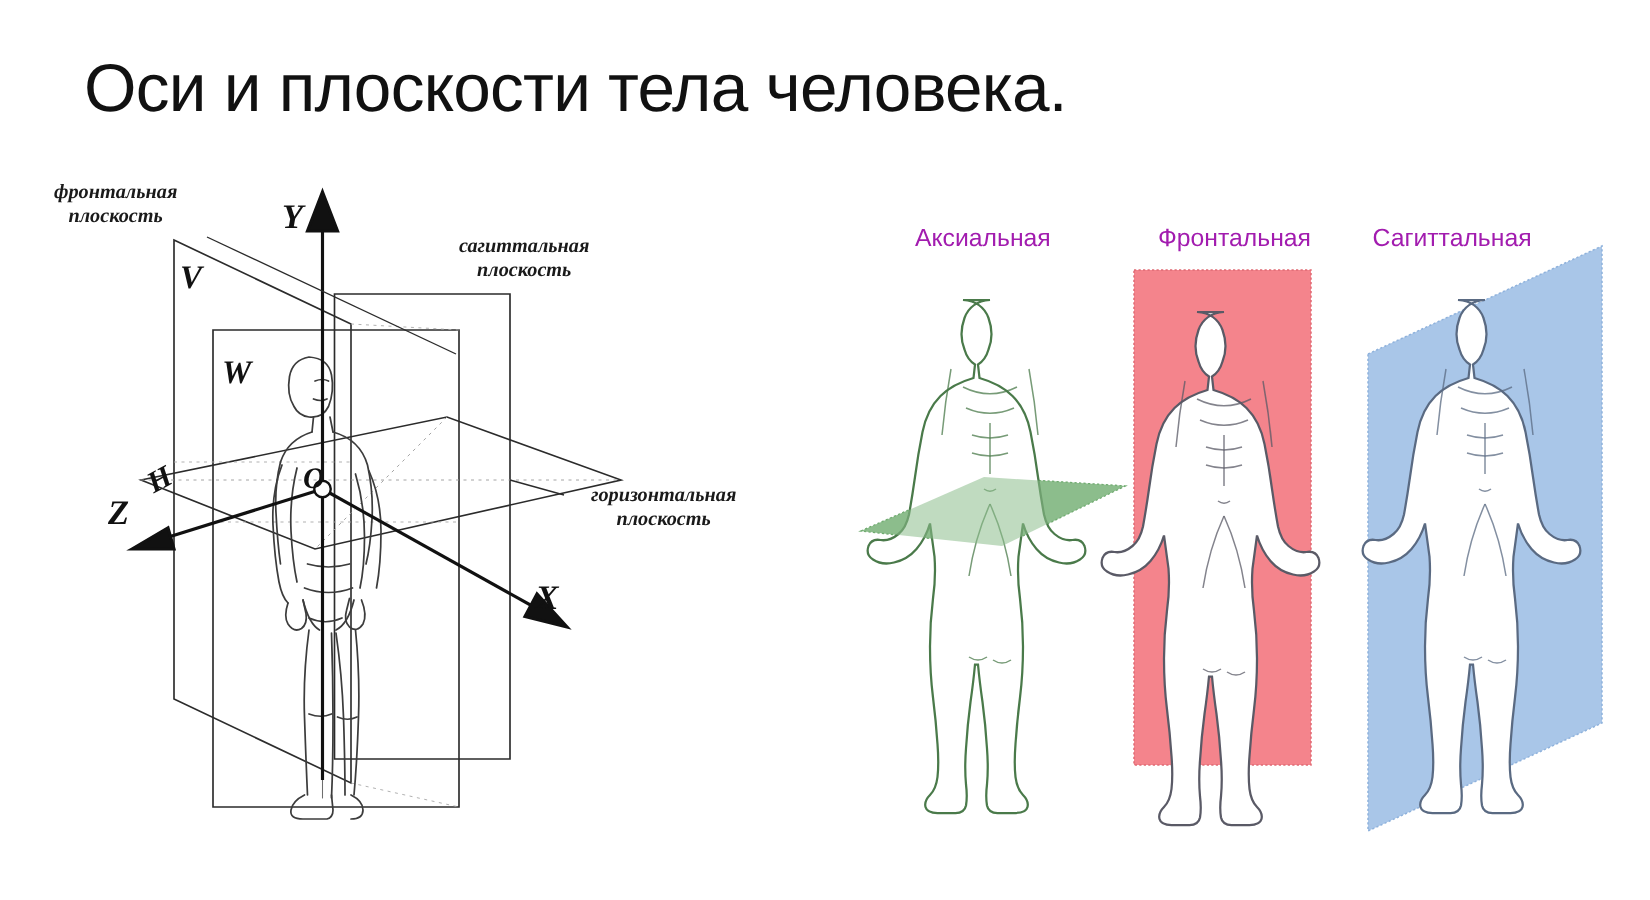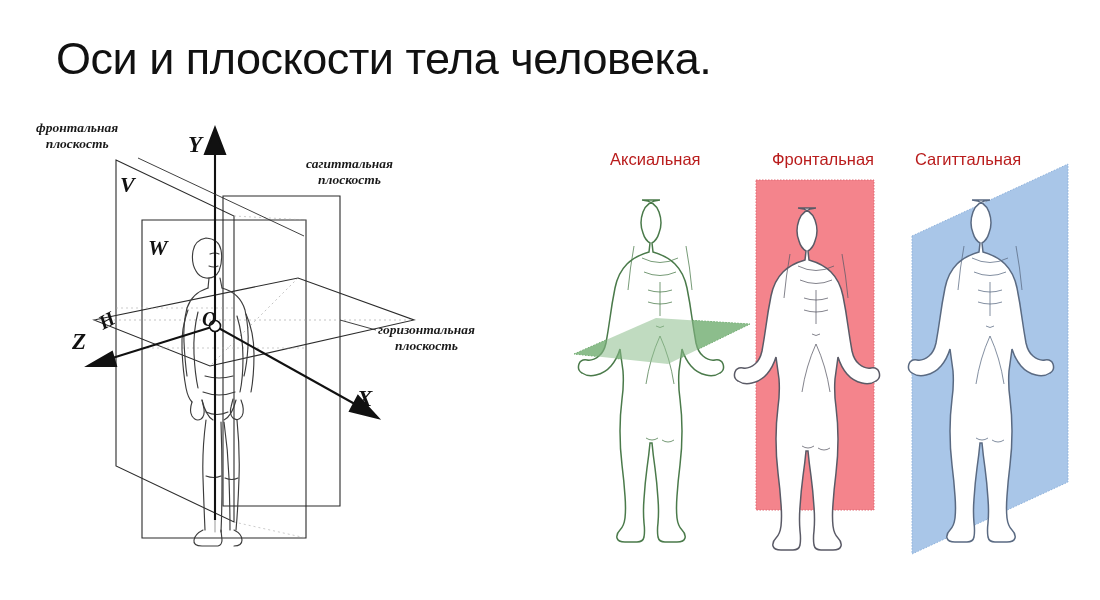--- a/index.html
+++ b/index.html
@@ -54,41 +54,41 @@
   }
 
   .svgbox { display: block; }
 
   
   .column-label {
     position: absolute;
     top: 42px;
     font-family: "Liberation Sans", sans-serif;
     font-size: 16.5px;
-    color: #b91c1c;
+    color: #a21caf;
     white-space: nowrap;
   }
   #label-axial    { left: 50px; }
   #label-frontal  { left: 212px; }
   #label-sagittal { left: 355px; }
 
   
   .plane-caption {
     position: absolute;
     font-family: "Liberation Serif", serif;
     font-style: italic;
     font-weight: 700;
     font-size: 13.5px;
     color: #1a1a1a;
     line-height: 1.18;
     white-space: nowrap;
   }
   #cap-frontal    { left: 26px;  top: 12px;  text-align: center; }
   #cap-sagittal   { left: 296px; top: 48px;  text-align: center; }
-  #cap-horizontal { left: 368px; top: 214px; text-align: center; }
+  #cap-horizontal { left: 384px; top: 214px; text-align: center; }
 
   .axis-letter {
     position: absolute;
     font-family: "Liberation Serif", serif;
     font-style: italic;
     font-weight: 700;
     color: #111111;
   }
   #axis-y  { left: 178px; top: 24px;  font-size: 23px; }
   #axis-x  { left: 347px; top: 278px; font-size: 23px; }

